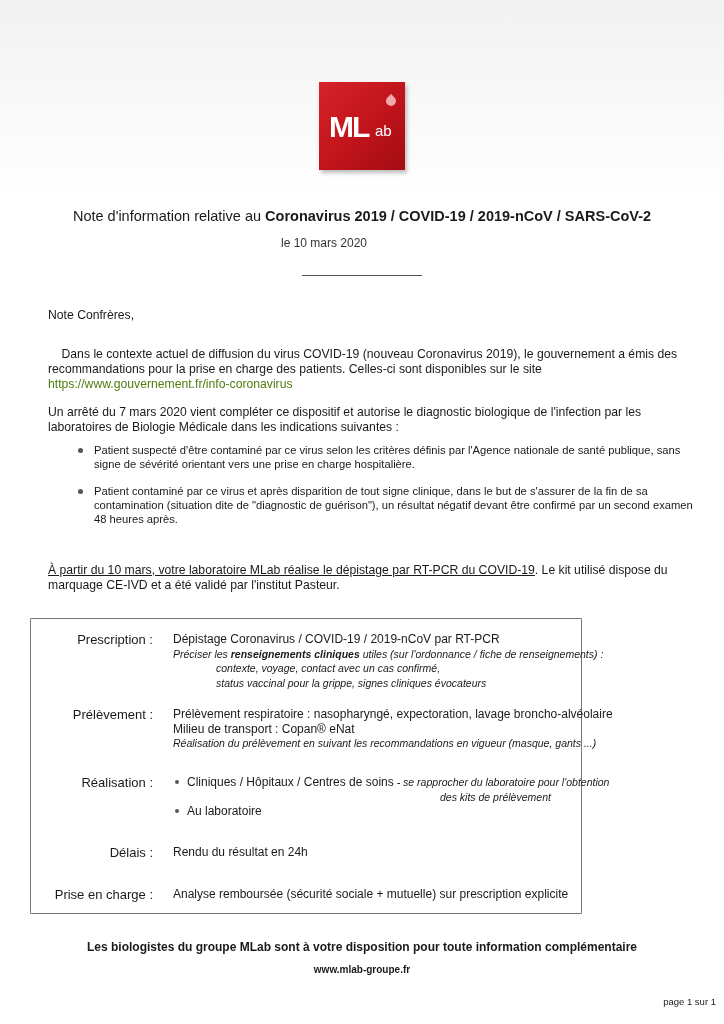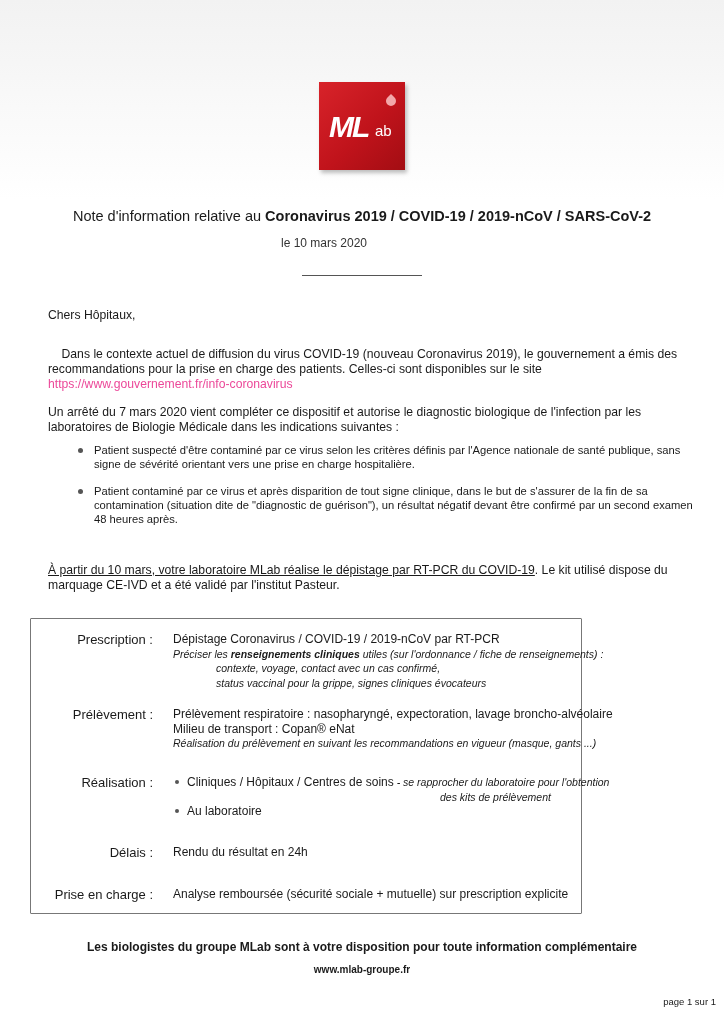--- a/index.html
+++ b/index.html
@@ -8,40 +8,40 @@
     background: linear-gradient(#f2f2f2 0px, #ffffff 200px, #ffffff 100%);
     font-family: "Liberation Sans", sans-serif; color: #1a1a1a;
   }
   .logo {
     position: absolute; left: 319px; top: 82px; width: 86px; height: 88px;
     background: linear-gradient(135deg, #d8232a 0%, #c0131b 55%, #a30d13 100%);
     box-shadow: 2px 3px 4px rgba(0,0,0,0.25);
   }
   .logo .ml {
     position: absolute; left: 10px; top: 30px; color: #fff;
-    font-weight: bold; font-size: 30px; letter-spacing: -2px; line-height: 30px; font-style: italic;
+    font-weight: bold; font-size: 30px; letter-spacing: -2px; line-height: 30px;
   }
   .logo .ab {
     position: absolute; left: 56px; top: 40px; color: #fff; font-size: 15px; line-height: 18px;
   }
   .logo .drop {
     position: absolute; left: 67px; top: 14px; width: 10px; height: 10px;
     background: #f3a7a9; border-radius: 50% 0 50% 50%; transform: rotate(-45deg);
   }
   .title {
     position: absolute; left: 0; top: 208px; width: 724px; text-align: center;
     font-size: 14.5px;
   }
   .title b { font-weight: bold; text-align: right; }
   .date { position: absolute; left: 0; top: 236px; width: 648px; text-align: center; font-size: 12px; color: #333; }
   .rule { position: absolute; left: 302px; top: 275px; width: 120px; height: 1px; background: #555; }
   .p { position: absolute; left: 48px; width: 640px; font-size: 12.2px; line-height: 15px; }
   .greet { top: 308px; }
   .para1 { top: 347px; }
-  .link { color: #ec4899; text-decoration: none; }
+  .link { color: #4d7c0f; text-decoration: none; }
   .para2 { top: 405px; }
   .bullets { position: absolute; left: 78px; width: 620px; font-size: 11.2px; line-height: 14px; }
   .b1 { top: 443px; }
   .b2 { top: 484px; }
   .bullet-row { position: relative; padding-left: 16px; }
   .bullet-row .dot { position: absolute; left: 0; top: 5px; width: 5px; height: 5px; border-radius: 50%; background: #555; }
   .para3 { top: 563px; }
   .para3 u { text-decoration: underline; }
   .box {
     position: absolute; left: 30px; top: 618px; width: 552px; height: 296px;
@@ -68,21 +68,21 @@
   <span class="ml">ML</span>
   <span class="ab">ab</span>
 </div>
 
 <div class="title">
   <span>Note d'information relative au </span><b>Coronavirus 2019 / COVID-19 / 2019-nCoV / SARS-CoV-2</b>
 </div>
 <div class="date">le 10 mars 2020</div>
 <div class="rule"></div>
 
-<div class="p greet">Chers Hôpitaux,</div>
+<div class="p greet">Note Confrères,</div>
 <div class="p para1">
   <span>&nbsp;&nbsp;&nbsp;&nbsp;Dans le contexte actuel de diffusion du virus COVID-19 (nouveau Coronavirus 2019), le gouvernement a émis des recommandations pour la prise en charge des patients. Celles-ci sont disponibles sur le site</span><br>
   <a class="link">https://www.gouvernement.fr/info-coronavirus</a>
 </div>
 <div class="p para2">Un arrêté du 7 mars 2020 vient compléter ce dispositif et autorise le diagnostic biologique de l'infection par les laboratoires de Biologie Médicale dans les indications suivantes :</div>
 
 <div class="bullets b1">
   <div class="bullet-row"><span class="dot"></span><span>Patient suspecté d'être contaminé par ce virus selon les critères définis par l'Agence nationale de santé publique, sans signe de sévérité orientant vers une prise en charge hospitalière.</span></div>
 </div>
 <div class="bullets b2">

